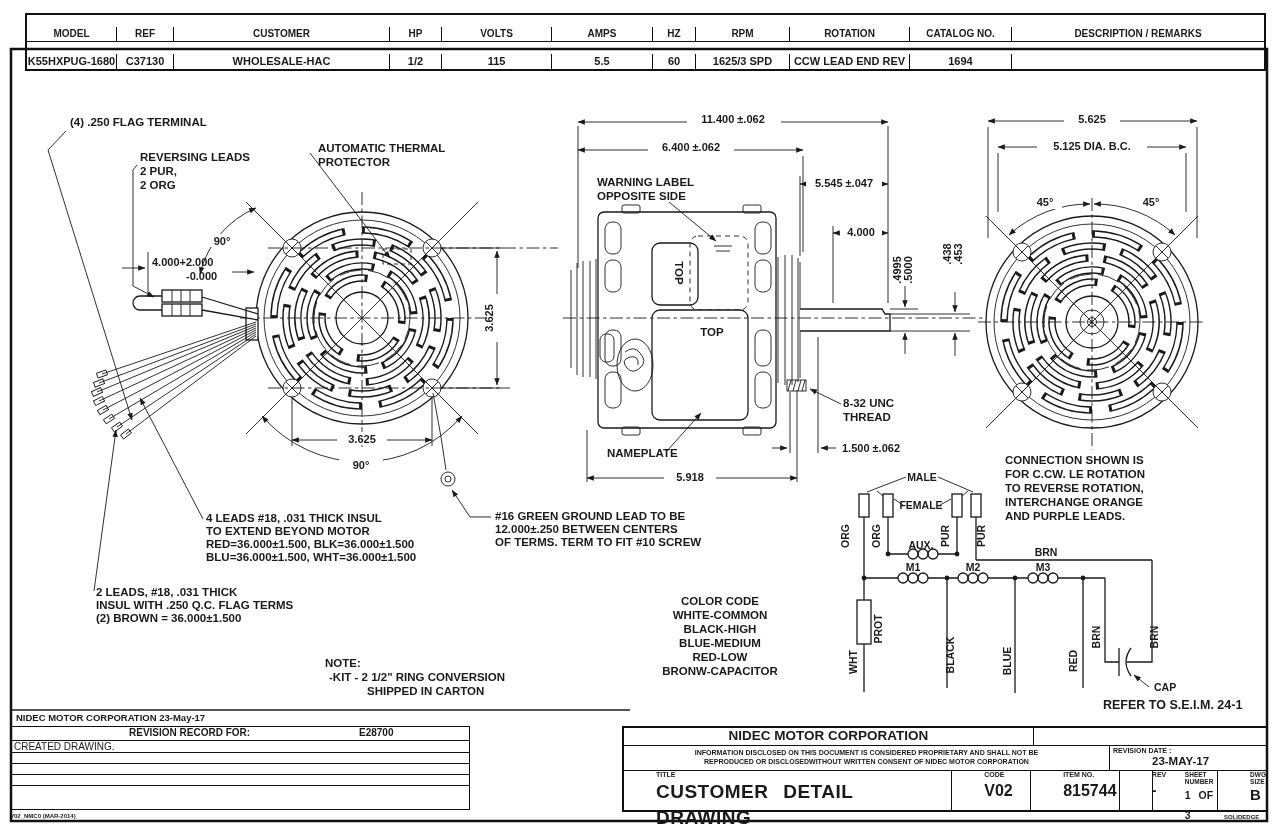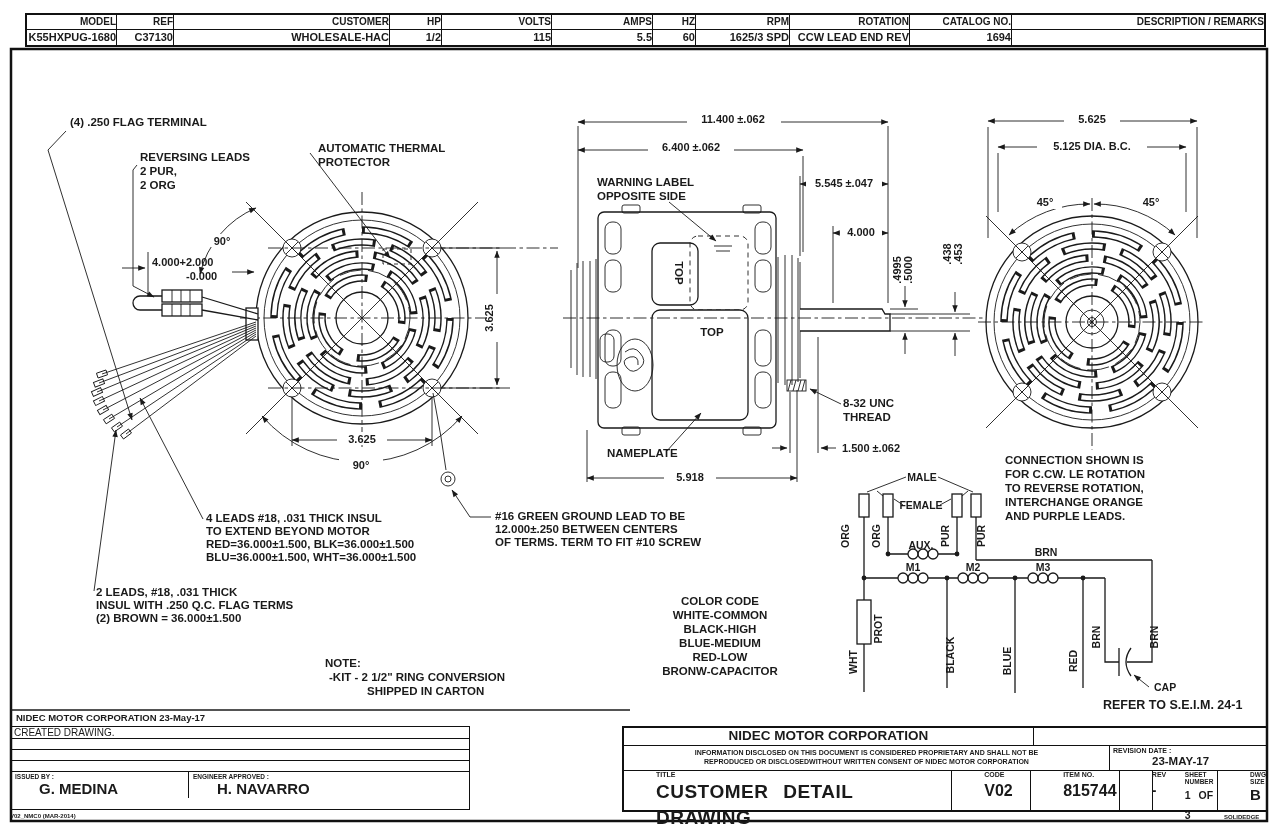--- a/index.html
+++ b/index.html
@@ -2,21 +2,21 @@
 <html><head>
 <meta charset="utf-8">
 <style>
   html,body{margin:0;padding:0;background:#e8e8e8;}
   #page{position:relative;width:1280px;height:829px;background:#fff;overflow:hidden;
         font-family:"Liberation Sans",sans-serif;color:#1a1a1a;}
   
   #spec{position:absolute;left:25px;top:13px;width:1237px;border:2px solid #111;
         display:grid;grid-template-columns:90px 57px 216px 52px 110px 101px 43px 94px 120px 102px 1fr;}
   #spec .c{border-right:1px solid #111;border-bottom:1px solid #111;height:14px;line-height:14px;
-           text-align:right;font-size:10px;font-weight:700;overflow:hidden;white-space:nowrap;}
+           text-align:center;font-size:10px;font-weight:700;overflow:hidden;white-space:nowrap;margin-top:12px;}
   #spec .c:nth-child(11n){border-right:none;}
   #spec .v{border-bottom:none;height:15px;line-height:15px;font-size:11px;}
   
   #cad{position:absolute;left:0;top:0;}
   .ln{fill:none;stroke:#1a1a1a;stroke-width:1.3;}
   .thin{fill:none;stroke:#1a1a1a;stroke-width:0.9;}
   .cl{fill:none;stroke:#1a1a1a;stroke-width:0.9;stroke-dasharray:13 3.5 3.5 3.5;}
   .rB{fill:none;stroke:#1a1a1a;stroke-width:7.5;}
   .rW{fill:none;stroke:#fff;stroke-width:4.6;}
   .wg{fill:#fff;stroke:none;}
@@ -411,34 +411,28 @@
       <text class="ts tm" transform="translate(1077,661) rotate(-90)">RED</text>
       <text class="ts tm" transform="translate(1100,637) rotate(-90)">BRN</text>
       <text class="ts tm" transform="translate(1158,637) rotate(-90)">BRN</text>
       <text class="ts" x="1154" y="691">CAP</text>
     </g>
   </svg>
 
   <div id="stamp" class="abs">NIDEC MOTOR CORPORATION 23-May-17</div>
 
   <div id="revbox" class="abs">
+    <div class="rrhead">
+      <span class="lbl">REVISION RECORD FOR:</span>
+      <span class="val">E28700</span>
+    </div>
     <div class="rrrow">CREATED DRAWING.</div>
     <div class="rrempty"></div>
     <div class="rrempty"></div>
     <div class="rrempty"></div>
-    <div class="rrsign">
-      <div class="cell">
-        <span class="tiny">ISSUED BY :</span>
-        <span class="name">G. MEDINA</span>
-      </div>
-      <div class="cell">
-        <span class="tiny">ENGINEER APPROVED :</span>
-        <span class="name">H. NAVARRO</span>
-      </div>
-    </div>
   </div>
   <div id="formcode" class="abs">V02_NMC0 (MAR-2014)</div>
 
 
   <div id="titleblock" class="abs">
     <div class="tbrow1">
       <div class="comp">NIDEC MOTOR CORPORATION</div>
       <div class="fill"></div>
     </div>
     <div class="tbrow2">

